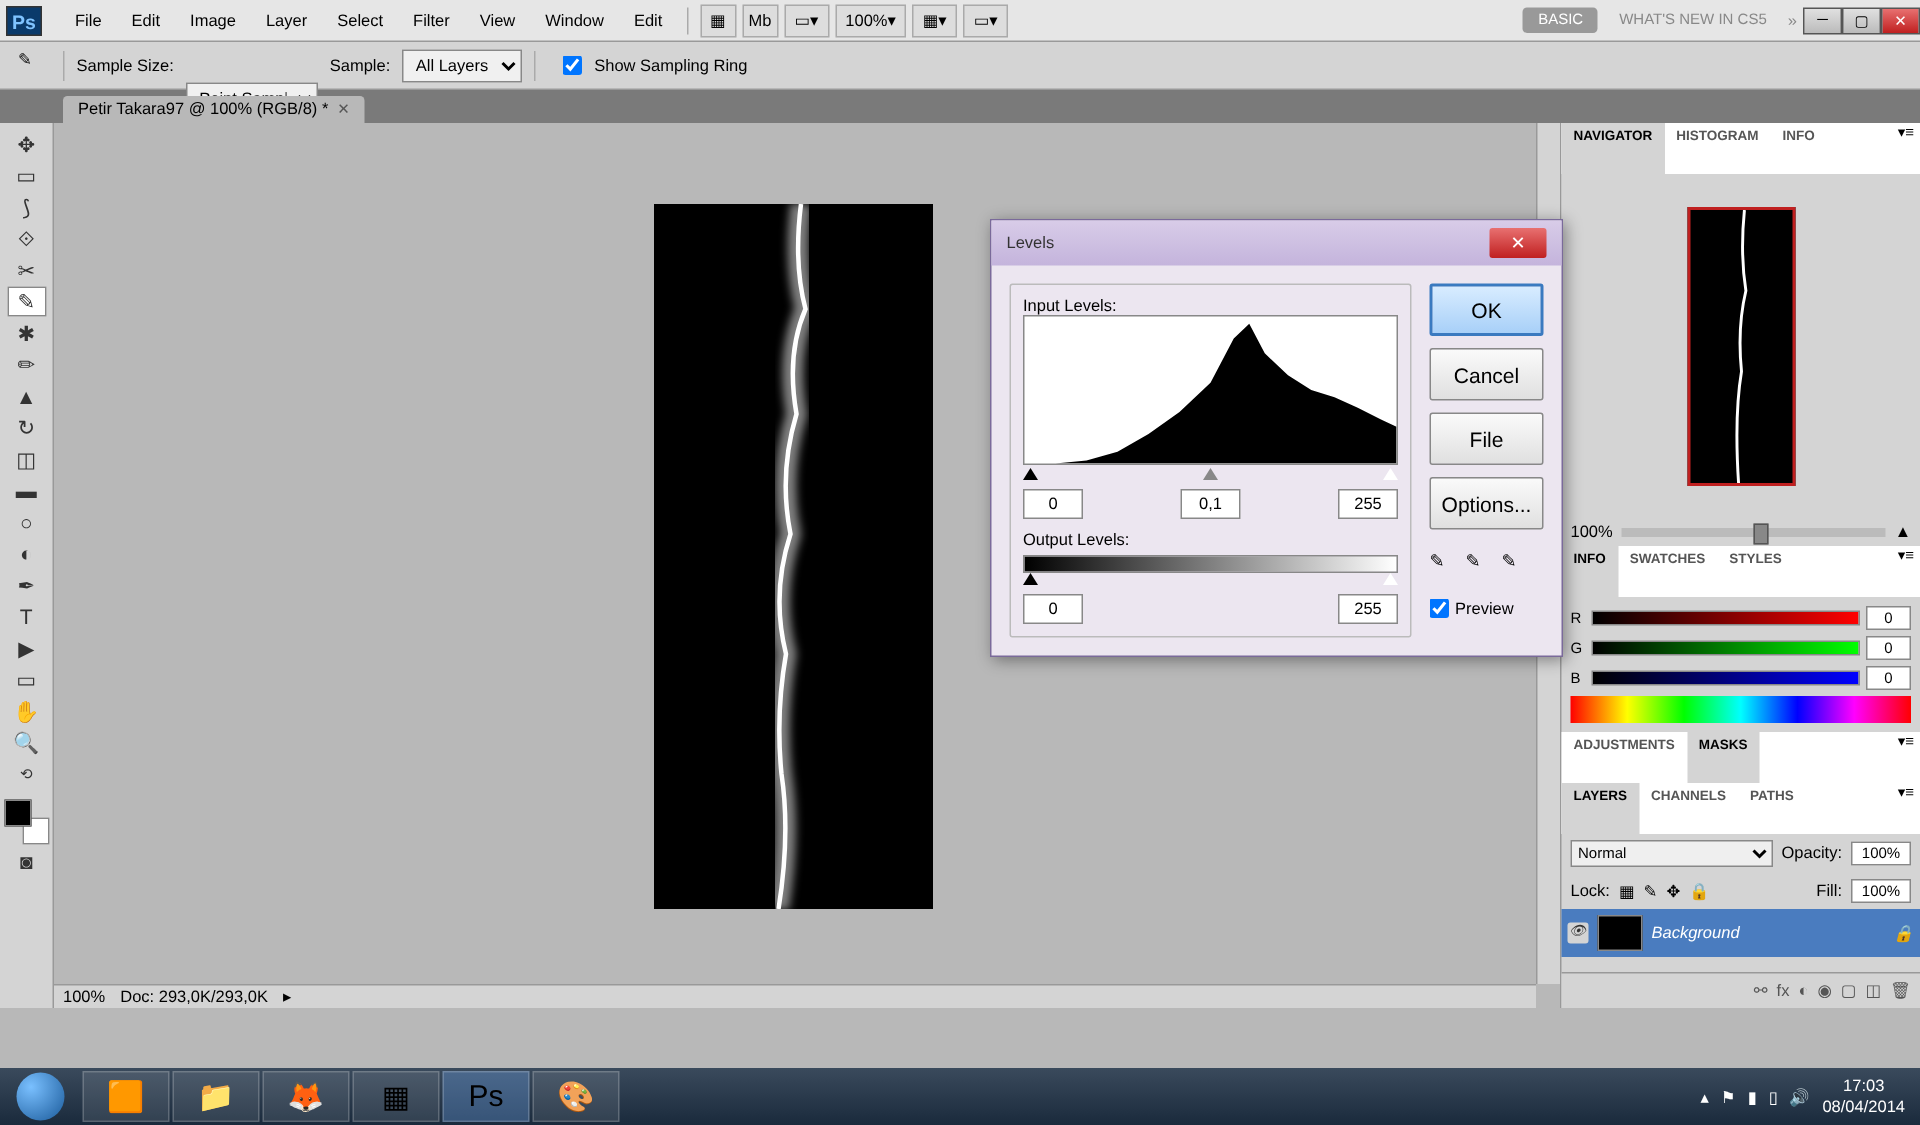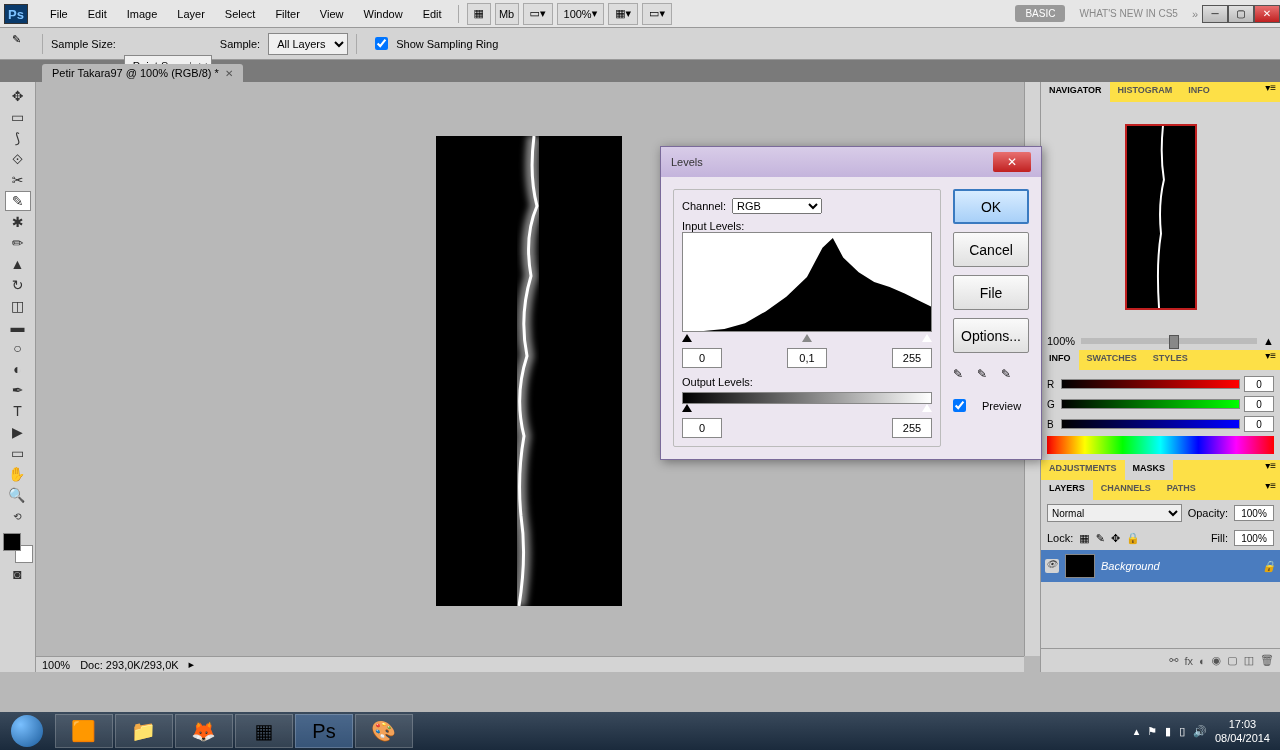--- a/index.html
+++ b/index.html
@@ -31,21 +31,21 @@
 .color-picker{margin-top:6px;position:relative;width:30px;height:30px;}
 .color-picker .fg{position:absolute;width:18px;height:18px;background:#000;border:1px solid #888;top:0;left:0;}
 .color-picker .bg{position:absolute;width:18px;height:18px;background:#fff;border:1px solid #888;bottom:0;right:0;}
 .canvas-area{flex:1;background:#b8b8b8;position:relative;overflow:hidden;}
 .canvas{position:absolute;left:400px;top:54px;width:186px;height:470px;background:#000;}
 .lightning{position:absolute;top:0;left:50%;width:60px;height:100%;transform:translateX(-50%);}
 .lightning svg{width:100%;height:100%;}
 .scrollbar-v{position:absolute;right:0;top:0;bottom:16px;width:16px;background:#d4d4d4;border-left:1px solid #999;}
 .scrollbar-h{position:absolute;bottom:0;left:0;right:16px;height:16px;background:#d4d4d4;border-top:1px solid #999;display:flex;align-items:center;padding-left:6px;gap:10px;font-size:10px;}
 .panels{width:240px;background:#d4d4d4;border-left:1px solid #999;display:flex;flex-direction:column;}
-.panel-tabs{display:flex;background:#fde047;height:20px;}
+.panel-tabs{display:flex;background:#ffffff;height:34px;}
 .ptab{padding:3px 8px;font-size:9px;font-weight:bold;color:#555;cursor:default;}
 .ptab.active{background:#d4d4d4;color:#000;}
 .panel-menu{margin-left:auto;padding:0 4px;font-size:10px;}
 .nav-panel{height:230px;background:#d4d4d4;display:flex;flex-direction:column;align-items:center;justify-content:center;}
 .nav-thumb{width:72px;height:186px;background:#000;border:2px solid #c02020;position:relative;}
 .nav-thumb .lightning{width:30px;}
 .nav-slider{width:100%;height:18px;display:flex;align-items:center;padding:0 6px;font-size:9px;}
 .nav-slider .track{flex:1;height:6px;background:#bbb;margin:0 6px;position:relative;}
 .nav-slider .track::after{content:"";position:absolute;left:50%;top:-3px;width:8px;height:12px;background:#888;border:1px solid #555;}
 .color-panel{padding:6px;}
@@ -88,21 +88,21 @@
 .hist-sliders .tri.white{right:0;border-bottom:8px solid #fff;}
 .input-row{display:flex;gap:4px;}
 .input-row input{width:40px;height:20px;border:1px solid #888;text-align:center;font-size:11px;}
 .input-row .spacer{flex:1;}
 .out-label{font-size:11px;margin:8px 0 4px;}
 .out-gradient{height:12px;background:linear-gradient(90deg,#000,#fff);border:1px solid #888;}
 .dlg-btn{height:35px;border:1px solid #888;background:linear-gradient(#fafafa,#e0e0e0);font-size:14px;border-radius:2px;}
 .dlg-btn.primary{border:2px solid #3a7ac0;background:linear-gradient(#d8ecff,#a8d0f8);}
 .eyedrops{display:flex;gap:6px;margin:6px 0;}
 .eyedrops .ed{width:18px;height:18px;font-size:12px;}
-.preview-chk{display:flex;align-items:center;gap:16px;font-size:11px;}
+.preview-chk{display:flex;align-items:center;gap:4px;font-size:11px;}
 .taskbar{position:absolute;bottom:0;left:0;right:0;height:38px;background:linear-gradient(#3a4a5c,#1a2a3c);display:flex;align-items:center;}
 .start{width:54px;height:38px;display:flex;align-items:center;justify-content:center;}
 .start .orb{width:32px;height:32px;border-radius:50%;background:radial-gradient(circle at 30% 30%,#7ac0ff,#1a5a9a);position:relative;}
 .task-btn{width:58px;height:34px;margin:0 1px;background:rgba(255,255,255,0.1);border:1px solid rgba(255,255,255,0.2);display:flex;align-items:center;justify-content:center;font-size:20px;}
 .systray{margin-left:auto;display:flex;align-items:center;gap:8px;padding-right:10px;color:#fff;font-size:10px;}
 .systray .clock{text-align:center;line-height:1.3;}
 </style>
 </head>
 <body>
 
@@ -300,24 +300,20 @@
 </div>
 
 <div class="dialog">
   <div class="dialog-title">
     <span>Levels</span>
     <div class="dialog-close">✕</div>
   </div>
   <div class="dialog-body">
     <div class="dialog-left">
       <div class="dlg-group">
-        <div class="inner-row">
-          <label>Channel:</label>
-          <select style="width:90px;"><option>RGB</option></select>
-        </div>
         <label>Input Levels:</label>
         <div class="histogram">
           <svg viewBox="0 0 240 100" preserveAspectRatio="none">
             <path d="M0 100 L20 100 L40 98 L60 92 L80 80 L100 65 L120 45 L135 15 L145 5 L155 25 L170 40 L185 50 L200 55 L215 62 L230 70 L240 75 L240 100 Z" fill="#000"></path>
           </svg>
         </div>
         <div class="hist-sliders">
           <div class="tri black"></div>
             <div class="tri gray"></div>
             <div class="tri white"></div>

